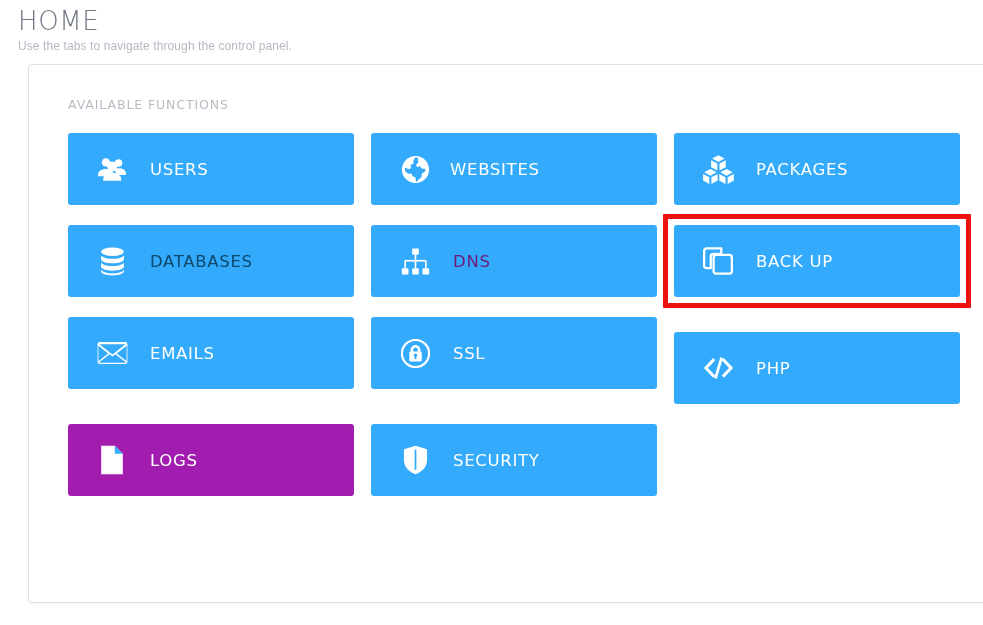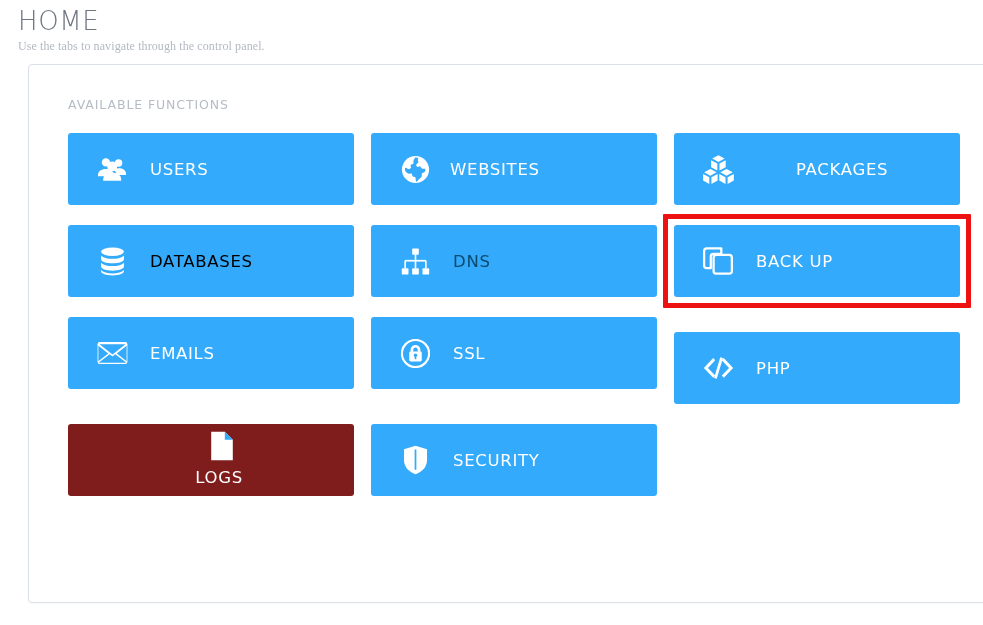--- a/index.html
+++ b/index.html
@@ -26,21 +26,21 @@
     color: #6e7580;
     letter-spacing: 0.6px;
     line-height: 1.05;
     font-family: "DejaVu Sans", sans-serif;
   }
   .page-subtitle {
     font-size: 12px;
     color: #b3b9c2;
     letter-spacing: 0.1px;
     margin-top: 4px;
-    font-family: Liberation Serif, serif;
+    font-family: Liberation Sans, sans-serif;
   }
 
   
   .panel {
     position: absolute;
     left: 28px;
     top: 64px;
     width: 972px;           
     height: 539px;
     background: #ffffff;
@@ -144,21 +144,21 @@
           <span class="fn-icon">
             <svg width="29" height="29" viewBox="0 0 32 32">
       <circle cx="16" cy="16" r="15"></circle>
       <path d="M16 2.5c-1.9 2.2-2.6 4-2.2 5.6.3 1.2-.4 1.8-1.6 2.1-1.4.4-2.1 1.4-1.4 2.6.6 1 .2 1.9-.9 2.3-1.5.6-2.6.3-3.6-.6-.9-.8-1.7-.6-1.9.5-.3 1.6.4 3.2 2 4.6 1.2 1 2.4 1.3 3.7 1 1.3-.3 2 .2 2.2 1.4.2 1.2.9 1.9 2.1 2.1 1.3.2 1.9.9 1.8 2.1-.1 1.4.3 2.6 1.3 3.7.9-1.9 2-3.2 3.4-4 1.5-.9 2.2-2.1 2-3.6-.2-1.4.3-2.2 1.5-2.6 1.5-.5 2.3-1.5 2.5-2.9.1-1.1-.4-1.7-1.5-1.6-1.6.1-2.8-.5-3.6-1.8-.6-1-1.4-1.2-2.3-.5-.9.7-1.7.5-2.3-.5-.7-1.2-.4-2.2.8-3 1.1-.7 1.4-1.6.9-2.7-.5-1-.4-2 .3-3.1-.8-.4-1.6-.7-2.4-.9z" fill="#33aafb"></path>
     </svg>
           </span>
           <span class="fn-label" style="color: rgb(255, 255, 255); margin-left: 13px;">WEBSITES</span>
         </div>
       </div>
       <div class="fn-cell">
-        <div class="fn-btn" style="background: rgb(51, 170, 251); gap: 40px;">
+        <div class="fn-btn" style="background: rgb(51, 170, 251);">
           <span class="fn-icon">
             <svg width="31" height="31" viewBox="0 0 32 32">
       <path d="M15.9 1.2 22.3 4.7 15.9 8.3 9.5 4.7z"></path>
       <path d="M8.4 6.4l6.4 3.5v7.2L8.4 13.6z"></path>
       <path d="M23.4 6.4v7.2l-6.4 3.5V9.9z"></path>
       <path d="M7.6 15.4 14 18.9l-6.4 3.6L1.2 18.9z"></path>
       <path d="M.1 20.6l6.4 3.5v6.8L.1 27.4z"></path>
       <path d="M15.1 20.6v6.8l-6.4 3.5v-6.8z"></path>
       <path d="M24.3 15.4l6.4 3.5-6.4 3.6-6.4-3.6z"></path>
       <path d="M16.8 20.6l6.4 3.5v6.8l-6.4-3.5z"></path>
@@ -171,39 +171,39 @@
       <div class="fn-cell">
         <div class="fn-btn" style="background: rgb(51, 170, 251);">
           <span class="fn-icon">
             <svg width="27" height="29" viewBox="0 0 28 32">
       <ellipse cx="14" cy="5.2" rx="12.6" ry="4.6"></ellipse>
       <path d="M1.4 9.3c2.1 2.5 6.8 3.7 12.6 3.7s10.5-1.2 12.6-3.7v4.1c0 2.6-5.6 4.6-12.6 4.6S1.4 16 1.4 13.4z"></path>
       <path d="M1.4 17.4c2.1 2.5 6.8 3.7 12.6 3.7s10.5-1.2 12.6-3.7v4.1c0 2.6-5.6 4.6-12.6 4.6S1.4 24.1 1.4 21.5z"></path>
       <path d="M1.4 25.5c2.1 2.5 6.8 3.7 12.6 3.7s10.5-1.2 12.6-3.7v1.3c0 2.6-5.6 4.6-12.6 4.6S1.4 29.4 1.4 26.8z"></path>
     </svg>
           </span>
-          <span class="fn-label" style="color: #000000;">DATABASES</span>
+          <span class="fn-label" style="color: #0c4a6e;">DATABASES</span>
         </div>
       </div>
       <div class="fn-cell">
         <div class="fn-btn" style="background: rgb(51, 170, 251);">
           <span class="fn-icon">
             <svg width="29" height="27" viewBox="0 0 32 30">
       <rect x="12.3" y="0.5" width="7.4" height="7" rx="1"></rect>
       <rect x="0.8" y="22.5" width="7.4" height="7" rx="1"></rect>
       <rect x="12.3" y="22.5" width="7.4" height="7" rx="1"></rect>
       <rect x="23.8" y="22.5" width="7.4" height="7" rx="1"></rect>
       <rect x="15.1" y="7.5" width="1.8" height="6"></rect>
       <rect x="4.1" y="13.2" width="23.8" height="1.9"></rect>
       <rect x="3.6" y="14.4" width="1.8" height="8.1"></rect>
       <rect x="15.1" y="14.4" width="1.8" height="8.1"></rect>
       <rect x="26.6" y="14.4" width="1.8" height="8.1"></rect>
     </svg>
           </span>
-          <span class="fn-label" style="color: #0c4a6e;">DNS</span>
+          <span class="fn-label" style="color: #701a75;">DNS</span>
         </div>
       </div>
       <div class="fn-cell highlighted">
         <div class="fn-btn" style="background: rgb(51, 170, 251);">
           <span class="fn-icon">
             <svg width="30" height="30" viewBox="0 0 32 32">
       <path d="M4 2.5h15.5v5.8h-8.4a2.8 2.8 0 0 0-2.8 2.8v12.6H4a2.8 2.8 0 0 1-2.8-2.8V5.3A2.8 2.8 0 0 1 4 2.5z" fill="none" stroke="#ffffff" stroke-width="2.4" stroke-linejoin="round"></path>
       <rect x="11.3" y="9.4" width="19.5" height="20.1" rx="2.8" fill="none" stroke="#ffffff" stroke-width="2.4" stroke-linejoin="round"></rect>
     </svg>
           </span>
@@ -244,21 +244,21 @@
             <svg width="31" height="24" viewBox="0 0 32 24">
       <path d="M10.5 1.8 12.6 4 5.1 11.9l7.5 7.9-2.1 2.2-9.6-10.1z"></path>
       <path d="M21.5 1.8 31.1 11.9 21.5 22l-2.1-2.2 7.5-7.9-7.5-7.9z"></path>
       <path d="M17.8 0.9 20.6 1.7 14.2 23.1 11.4 22.3z"></path>
     </svg>
           </span>
           <span class="fn-label" style="color: rgb(255, 255, 255);">PHP</span>
         </div>
       </div>
       <div class="fn-cell">
-        <div class="fn-btn" style="background: #7f1d1d; flex-direction: column;">
+        <div class="fn-btn" style="background: #a21caf;">
           <span class="fn-icon">
             <svg width="24" height="30" viewBox="0 0 24 30">
       <path d="M1.2 0.8h13.6l8 8v20.4H1.2z"></path>
       <path d="M14.8 0.8l8 8h-8z" fill="#33aafb"></path>
     </svg>
           </span>
           <span class="fn-label" style="color: rgb(255, 255, 255);">LOGS</span>
         </div>
       </div>
       <div class="fn-cell">

